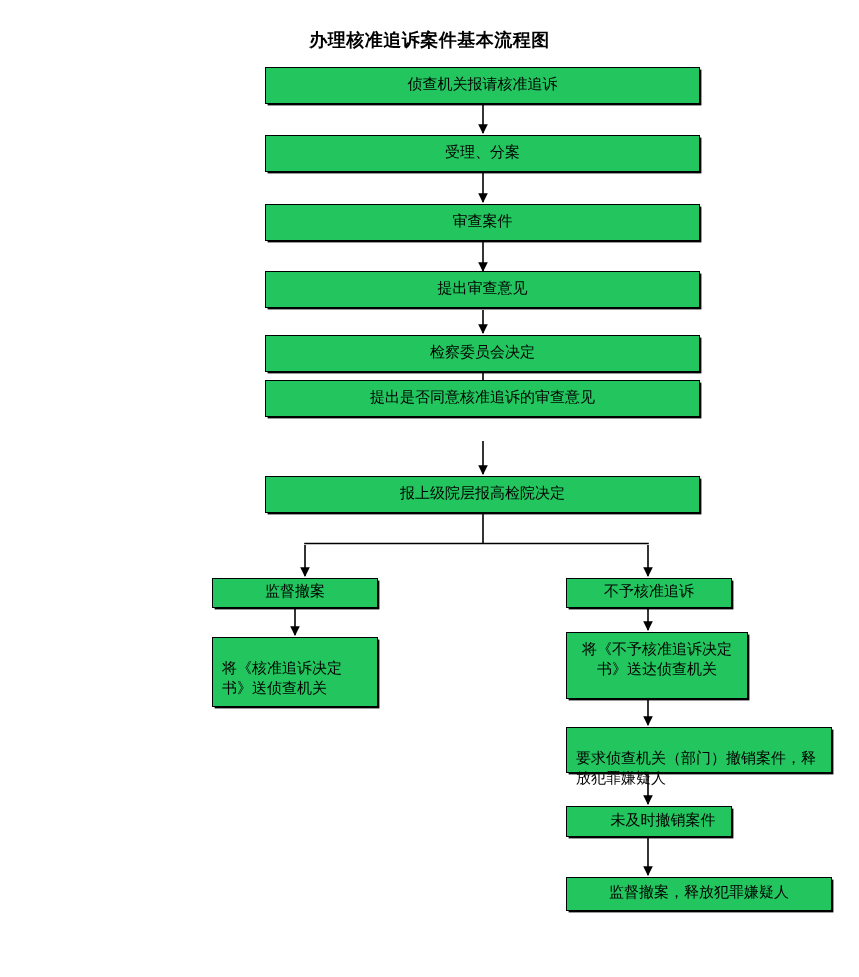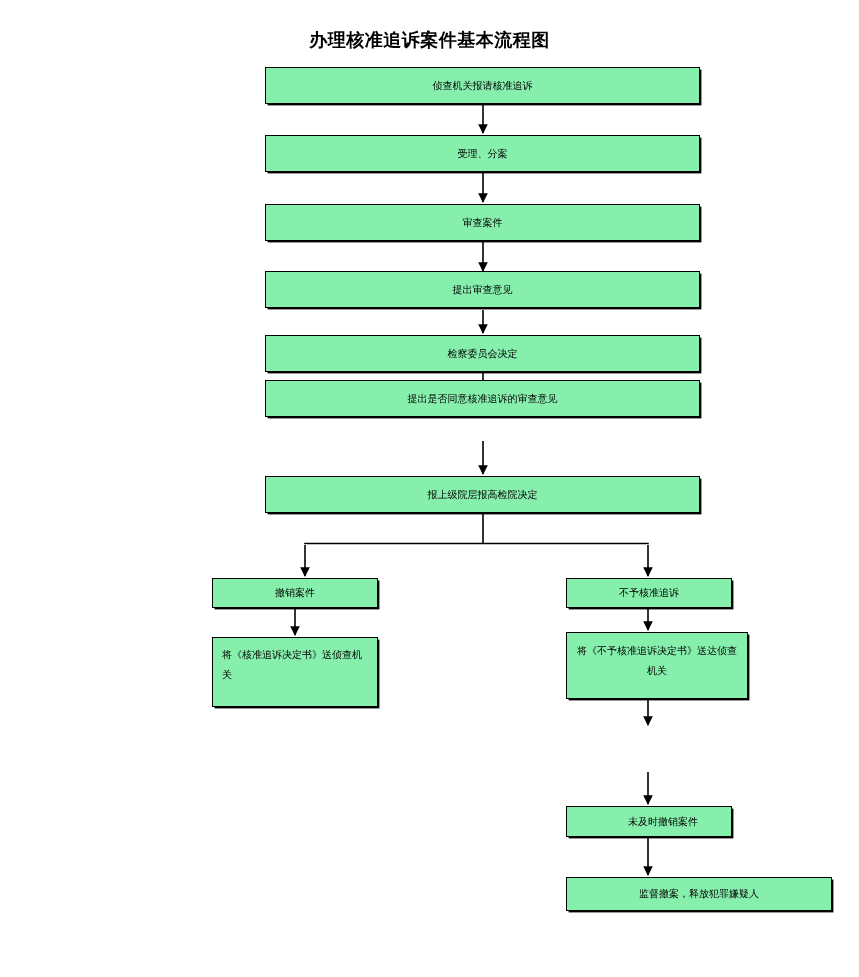--- a/index.html
+++ b/index.html
@@ -29,36 +29,36 @@
     text-align: center;
     font-size: 18px;
     font-weight: bold;
     letter-spacing: 0.5px;
     font-family: "DejaVu Serif", "Liberation Serif", serif;
   }
   .node {
     position: absolute;
     box-sizing: border-box;
     border: 1.6px solid #000000;
-    background: #86efac;
-    font-size: 10px;
+    background: #22c55e;
+    font-size: 15px;
     line-height: 20px;
-    font-family: Liberation Serif, serif;
+    font-family: Liberation Mono, monospace;
     box-shadow: 2px 2px 0 -0.6px #000000;
   }
   .node.center {
     display: flex;
     align-items: center;
     justify-content: center;
     text-align: center;
   }
   .node.topleft {
     display: block;
     text-align: left;
-    padding: 7px 9px 0 9px;
+    padding: 22px 9px 0 9px;
   }
   .node.topcenter {
     display: block;
     text-align: center;
     padding: 8px 10px 0 10px;
   }
   svg.edges {
     position: absolute;
     left: 0; top: 0;
     width: 859px;
@@ -122,35 +122,38 @@
 
   <div class="node center" style="left:265px; top:380px; width:435px; height:37px;">
     <span>提出是否同意核准追诉的审查意见</span>
   </div>
 
   <div class="node center" style="left:265px; top:476px; width:435px; height:37px;">
     <span>报上级院层报高检院决定</span>
   </div>
 
   <div class="node center" style="left:212px; top:578px; width:166px; height:30px;">
-    <span>撤销案件</span>
+    <span>监督撤案</span>
   </div>
 
   <div class="node topleft" style="left:212px; top:637px; width:166px; height:70px;">
     <span>将《核准追诉决定书》送侦查机关</span>
   </div>
 
   <div class="node center" style="left:566px; top:578px; width:166px; height:30px;">
     <span>不予核准追诉</span>
   </div>
 
   <div class="node topcenter" style="left:566px; top:632px; width:182px; height:67px;">
     <span>将《不予核准追诉决定书》送达侦查机关</span>
   </div>
 
+  <div class="node topleft" style="left:566px; top:727px; width:266px; height:46px;">
+    <span>要求侦查机关（部门）撤销案件，释放犯罪嫌疑人</span>
+  </div>
 
   <div class="node center" style="left:566px; top:806px; width:166px; height:31px;padding-left:28px;">
     <span>未及时撤销案件</span>
   </div>
 
   <div class="node center" style="left:566px; top:877px; width:266px; height:34px;">
     <span>监督撤案，释放犯罪嫌疑人</span>
   </div>
 
 </div>

